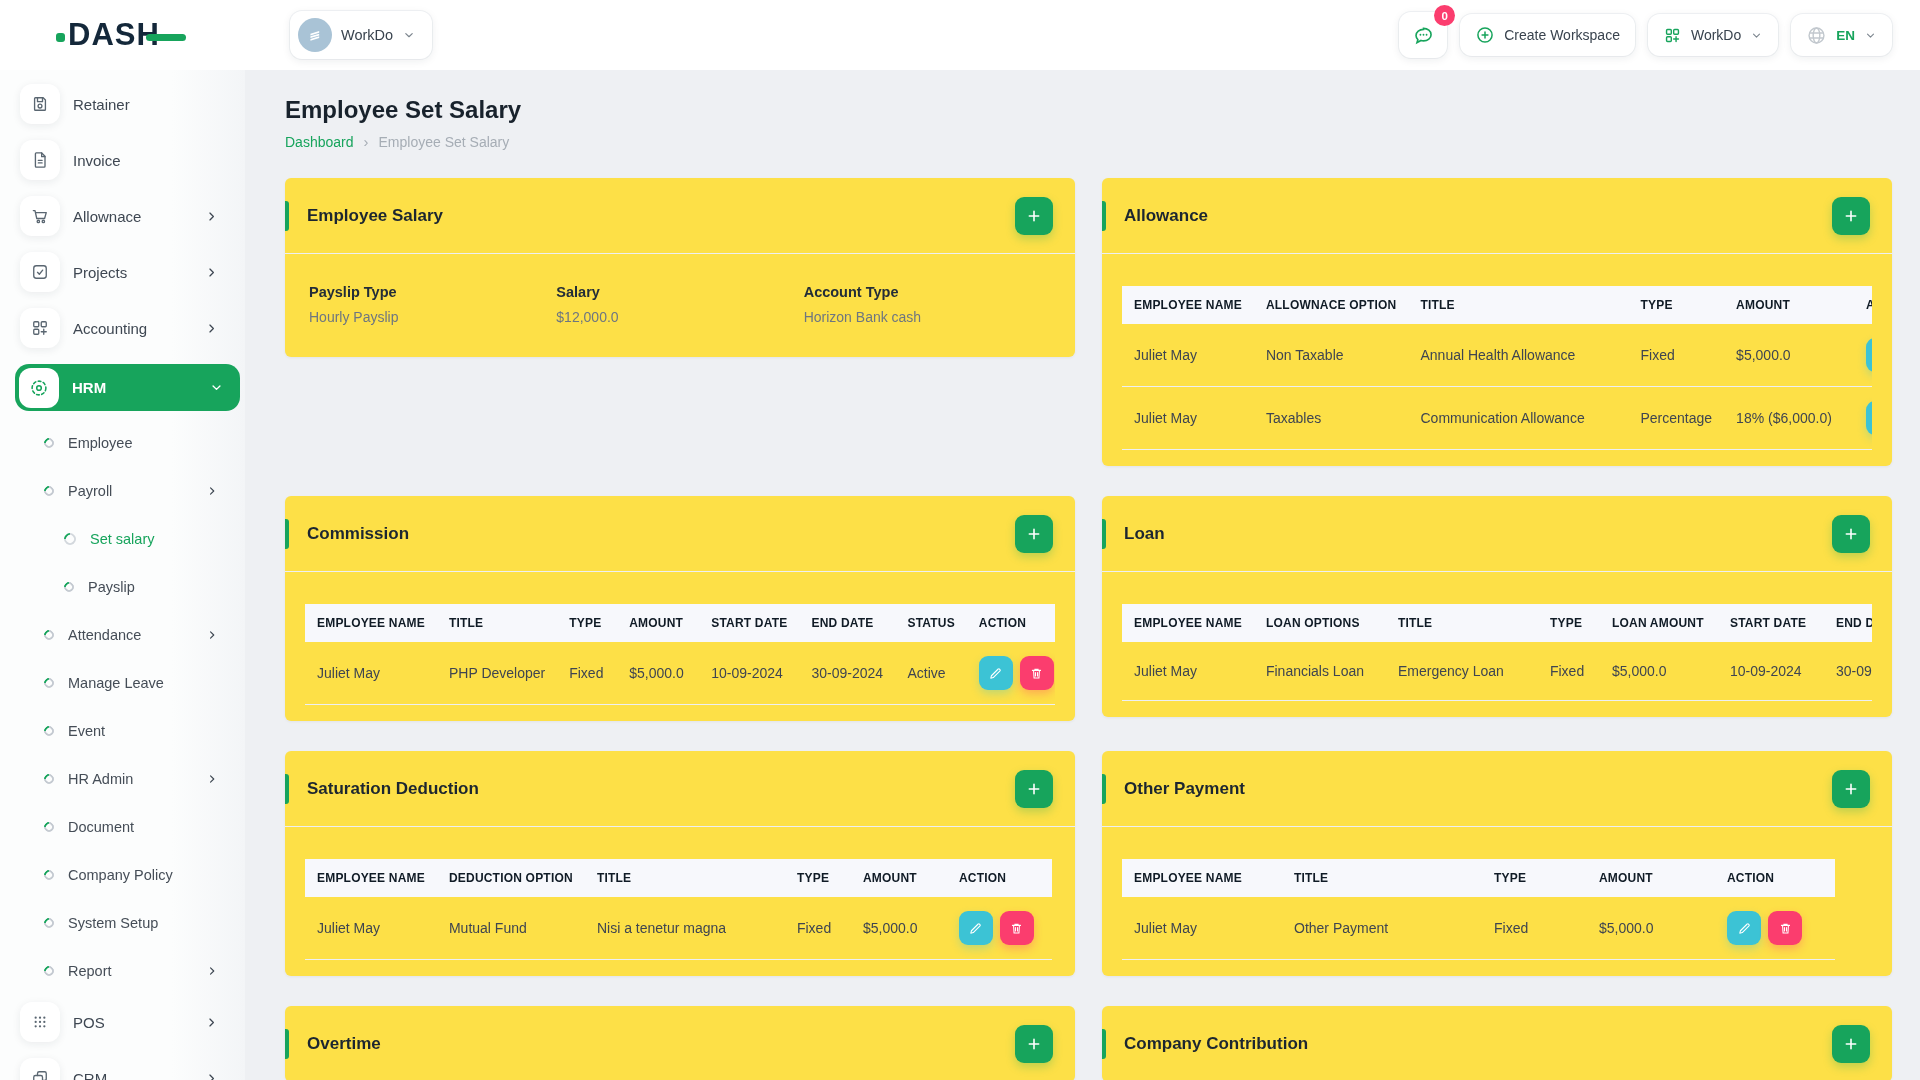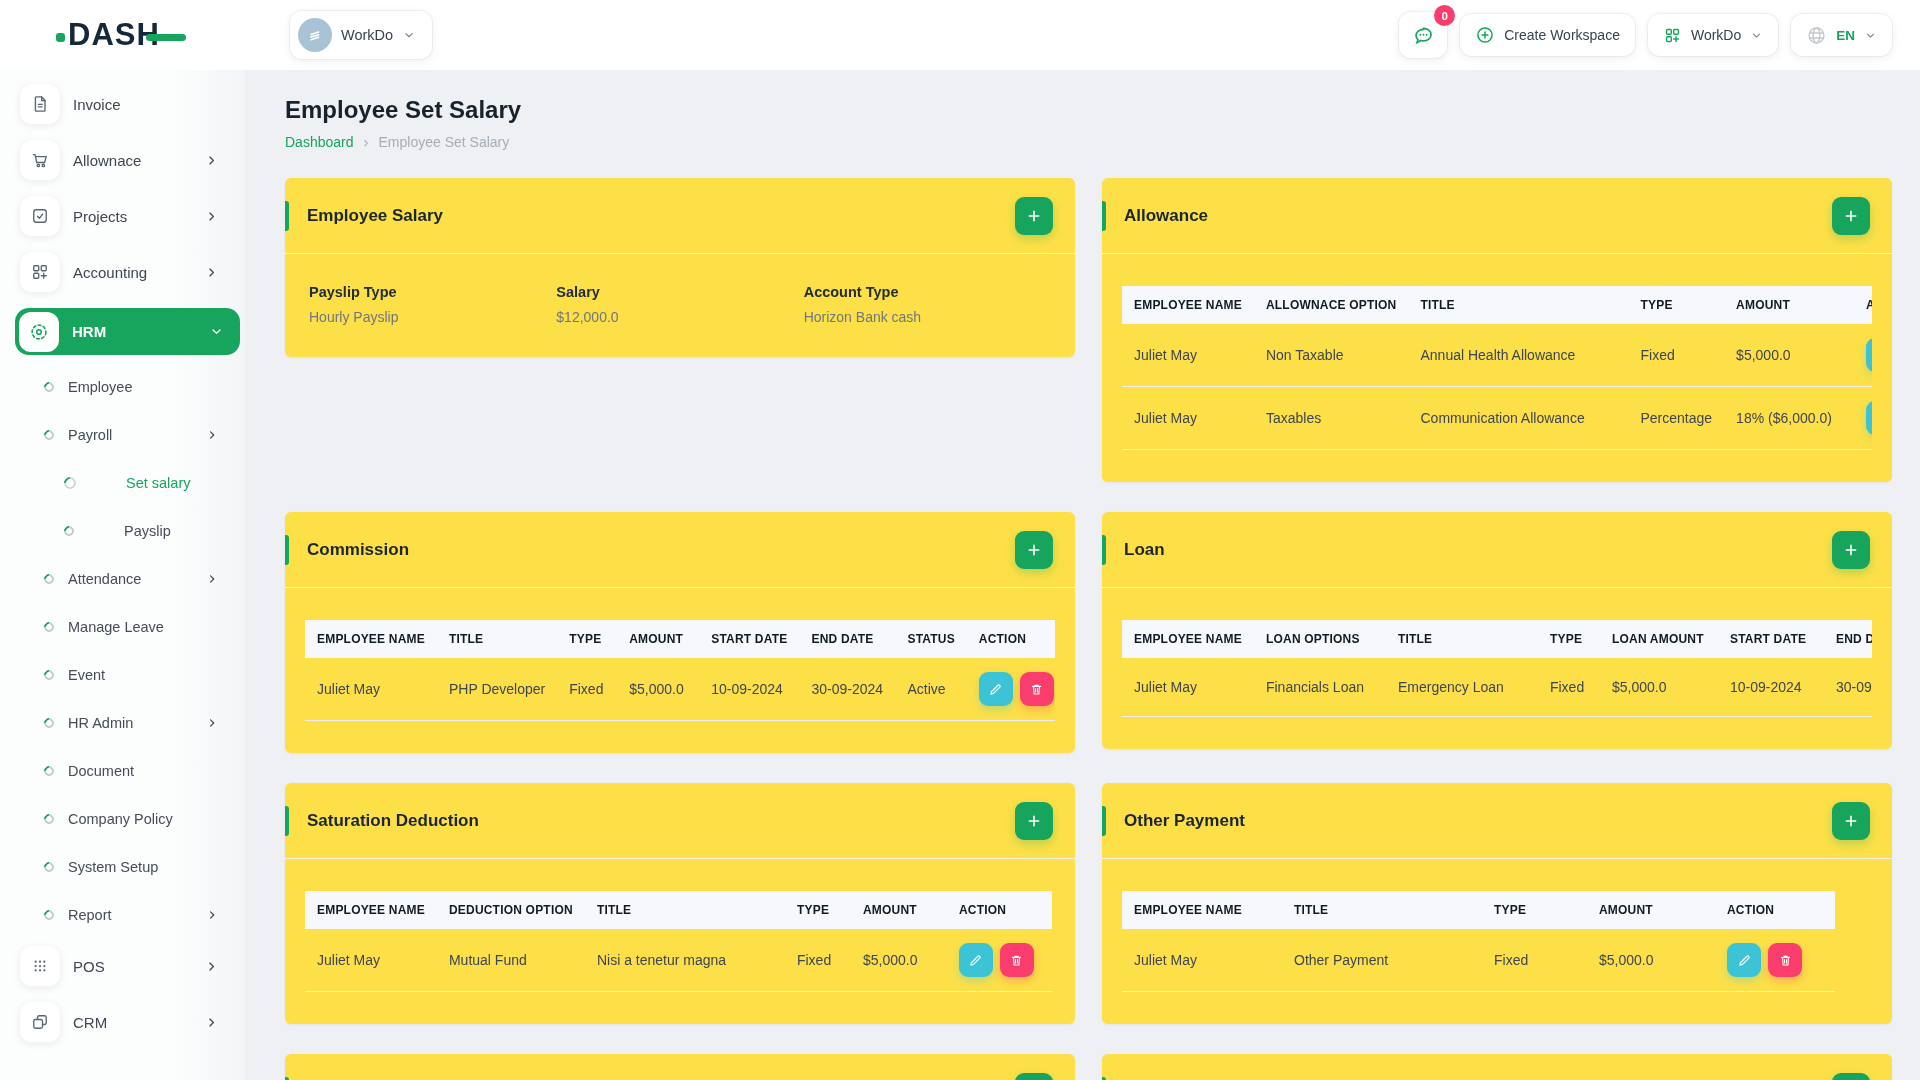--- a/index.html
+++ b/index.html
@@ -37,21 +37,21 @@
   .s-item{ height:40px; display:flex; align-items:center; padding:0 26px 0 20px; margin-bottom:16px; cursor:pointer; }
   .icon-box{ width:40px; height:40px; border-radius:12px; background:#fff; box-shadow:0 2px 8px rgba(25,39,57,.08);
              display:flex; align-items:center; justify-content:center; color:#5a6671; flex:none; }
   .s-label{ margin-left:13px; font-size:15px; font-weight:500; color:#3e4752; }
   .s-chev{ margin-left:auto; color:#3e4752; display:flex; }
   .hrm-pill{ background:var(--green); margin:0 5px 15px 15px; border-radius:14px; height:47px; padding:0 16px 0 4px; }
   .hrm-pill .s-label{ color:#fff; font-weight:700; }
   .hrm-pill .s-chev{ color:#fff; }
   .hrm-pill .icon-box{ box-shadow:none; color:var(--green); }
   .sub-item{ height:34px; display:flex; align-items:center; padding:0 26px 0 44px; margin-bottom:14px; cursor:pointer; }
-  .sub-item.nested{ padding-left:64px;gap:36px; }
+  .sub-item.nested{ padding-left:64px; }
   .ring{ width:10px; height:10px; border:2px solid #c4cad1; border-top-color:var(--green); border-radius:50%;
          transform:rotate(-45deg); flex:none; }
   .sub-label{ margin-left:14px; font-size:14.5px; color:#454d57; }
   .sub-item.active .sub-label{ color:var(--green); font-weight:500; }
   .sub-item.active .ring{ width:12px; height:12px; border-color:#d3d8dd; border-top-color:var(--green); }
 
   
   .main{ flex:1; height:1010px; overflow:hidden; padding:26px 28px 0 40px; background:var(--bg); }
   .page-title{ font-size:24px; font-weight:700; color:#18222c; margin-bottom:9px; }
   .crumbs{ display:flex; align-items:center; gap:10px; font-size:14px; margin-bottom:28px; }
@@ -66,21 +66,21 @@
                         background:var(--green); border-radius:0 3px 3px 0; }
   .card-title{ font-size:17px; font-weight:700; color:#1c2630; }
   .add-btn{ margin-left:auto; width:38px; height:38px; border:none; border-radius:9px; background:var(--green); color:#fff;
             display:flex; align-items:center; justify-content:center; cursor:pointer; box-shadow:0 4px 10px rgba(23,164,92,.28); }
 
   .salary-body{ display:flex; padding:30px 24px 32px; }
   .field{ flex:1; }
   .f-label{ font-size:14.5px; font-weight:700; color:#232d38; margin-bottom:9px; }
   .f-value{ font-size:14px; color:var(--muted); }
 
-  .table-clip{ margin:32px 20px 32px; overflow:hidden; }
+  .table-clip{ margin:32px 20px 16px; overflow:hidden; }
   table{ border-collapse:collapse; }
   thead th{ background:#f7f8fc; font-size:12px; font-weight:700; color:#101b26; text-transform:uppercase;
             text-align:left; padding:12px; white-space:nowrap; letter-spacing:.2px; }
   tbody td{ font-size:14px; color:#3f4550; padding:21px 12px; border-bottom:1px solid #edeff3; white-space:nowrap; }
   td.action-cell{ padding:14px 12px; }
   .actions{ display:flex; gap:7px; }
   .icon-btn{ width:34px; height:34px; border:none; border-radius:9px; display:flex; align-items:center; justify-content:center;
              color:#fff; cursor:pointer; flex:none; }
   .icon-btn.edit{ background:var(--teal); box-shadow:0 4px 9px rgba(60,195,213,.3); }
   .icon-btn.del{ background:var(--pink); box-shadow:0 4px 9px rgba(251,61,110,.3); }
@@ -178,20 +178,30 @@
           <path d="M6.5 9.5L12 15l5.5-5.5"></path>
         </svg>
     </button>
   </div>
 </header>
 
 <div class="body-row">
 
   <aside class="sidebar">
 
+    <div class="s-item">
+      <span class="icon-box">
+        <svg width="20" height="20" viewBox="0 0 24 24" fill="none" stroke="currentColor" stroke-width="1.6" stroke-linecap="round" stroke-linejoin="round">
+          <path d="M6.5 4.5h9.3l2.7 2.7v11.3a1 1 0 0 1-1 1h-11a1 1 0 0 1-1-1v-13a1 1 0 0 1 1-1z"></path>
+          <path d="M9 4.5v4.7h6V4.5"></path>
+            <circle cx="12" cy="14.5" r="2.3"></circle>
+        </svg>
+      </span>
+      <span class="s-label">Retainer</span>
+    </div>
 
     <div class="s-item">
       <span class="icon-box">
         <svg width="20" height="20" viewBox="0 0 24 24" fill="none" stroke="currentColor" stroke-width="1.6" stroke-linecap="round" stroke-linejoin="round">
           <path d="M7.5 3.5h6.5l4 4v12a1 1 0 0 1-1 1h-9.5a1 1 0 0 1-1-1v-15a1 1 0 0 1 1-1z"></path>
           <path d="M14 3.5V8h4"></path>
             <path d="M10 12.5h4.5M10 15.5h4.5"></path>
         </svg>
       </span>
       <span class="s-label">Invoice</span>

